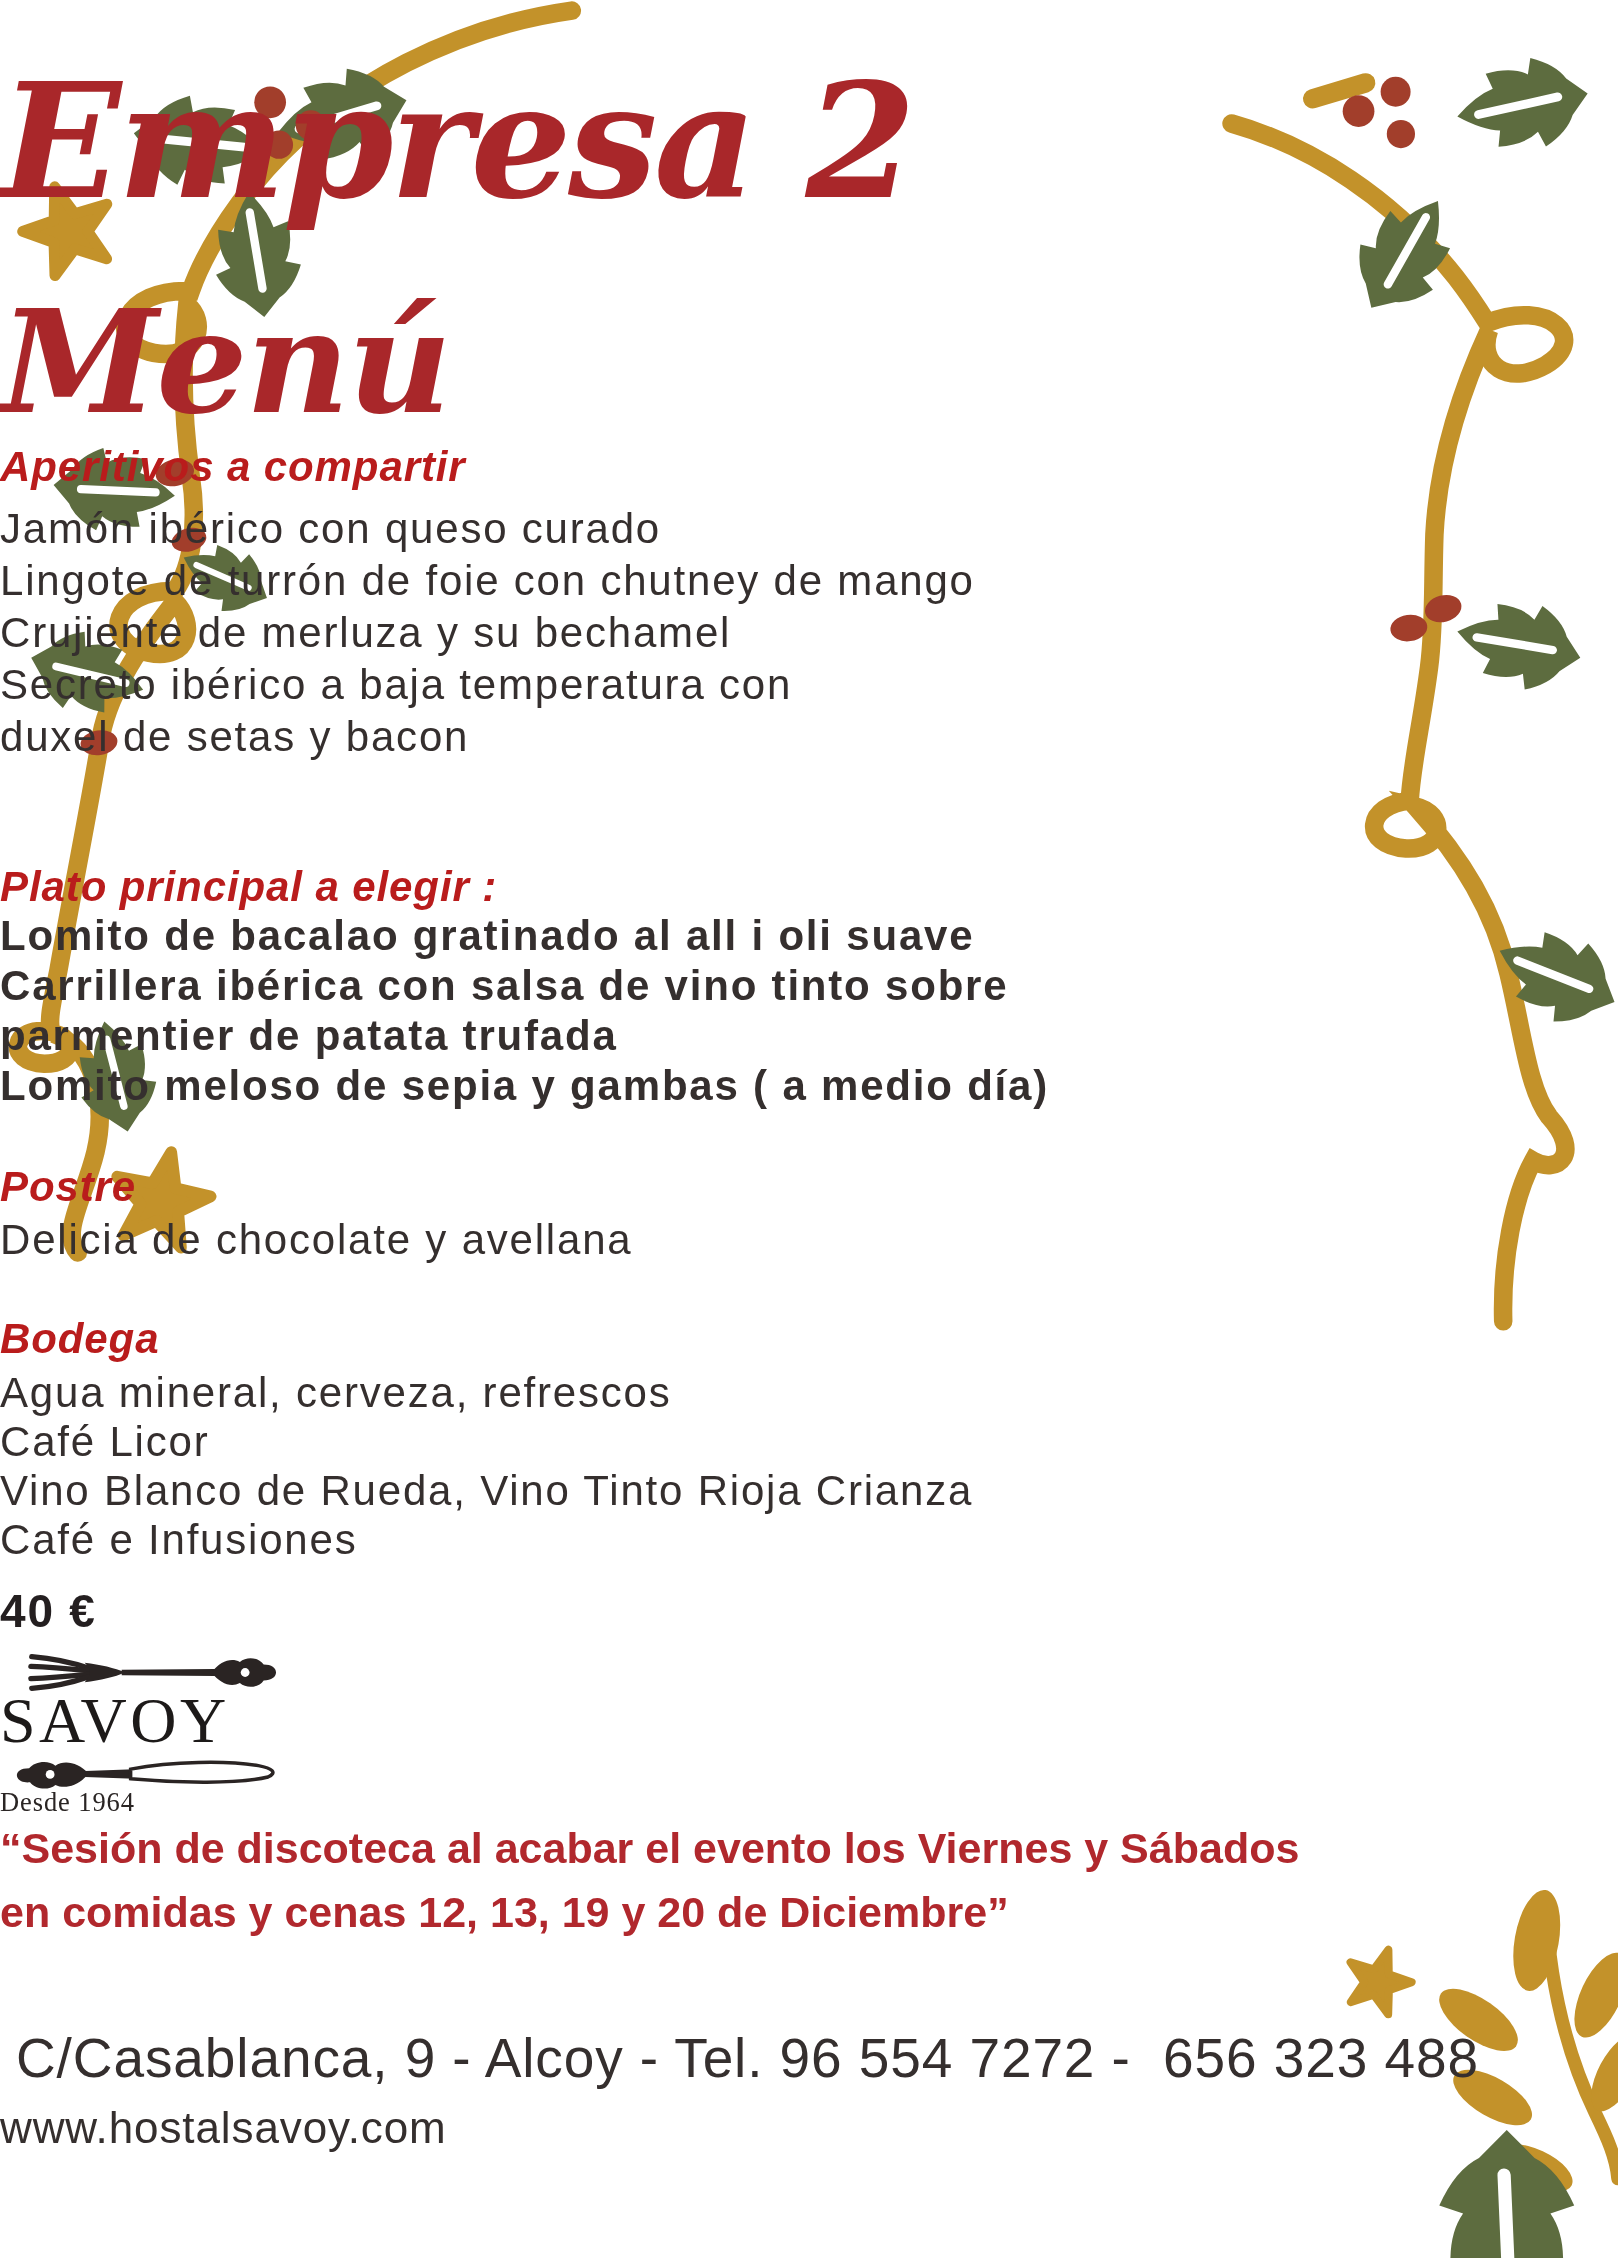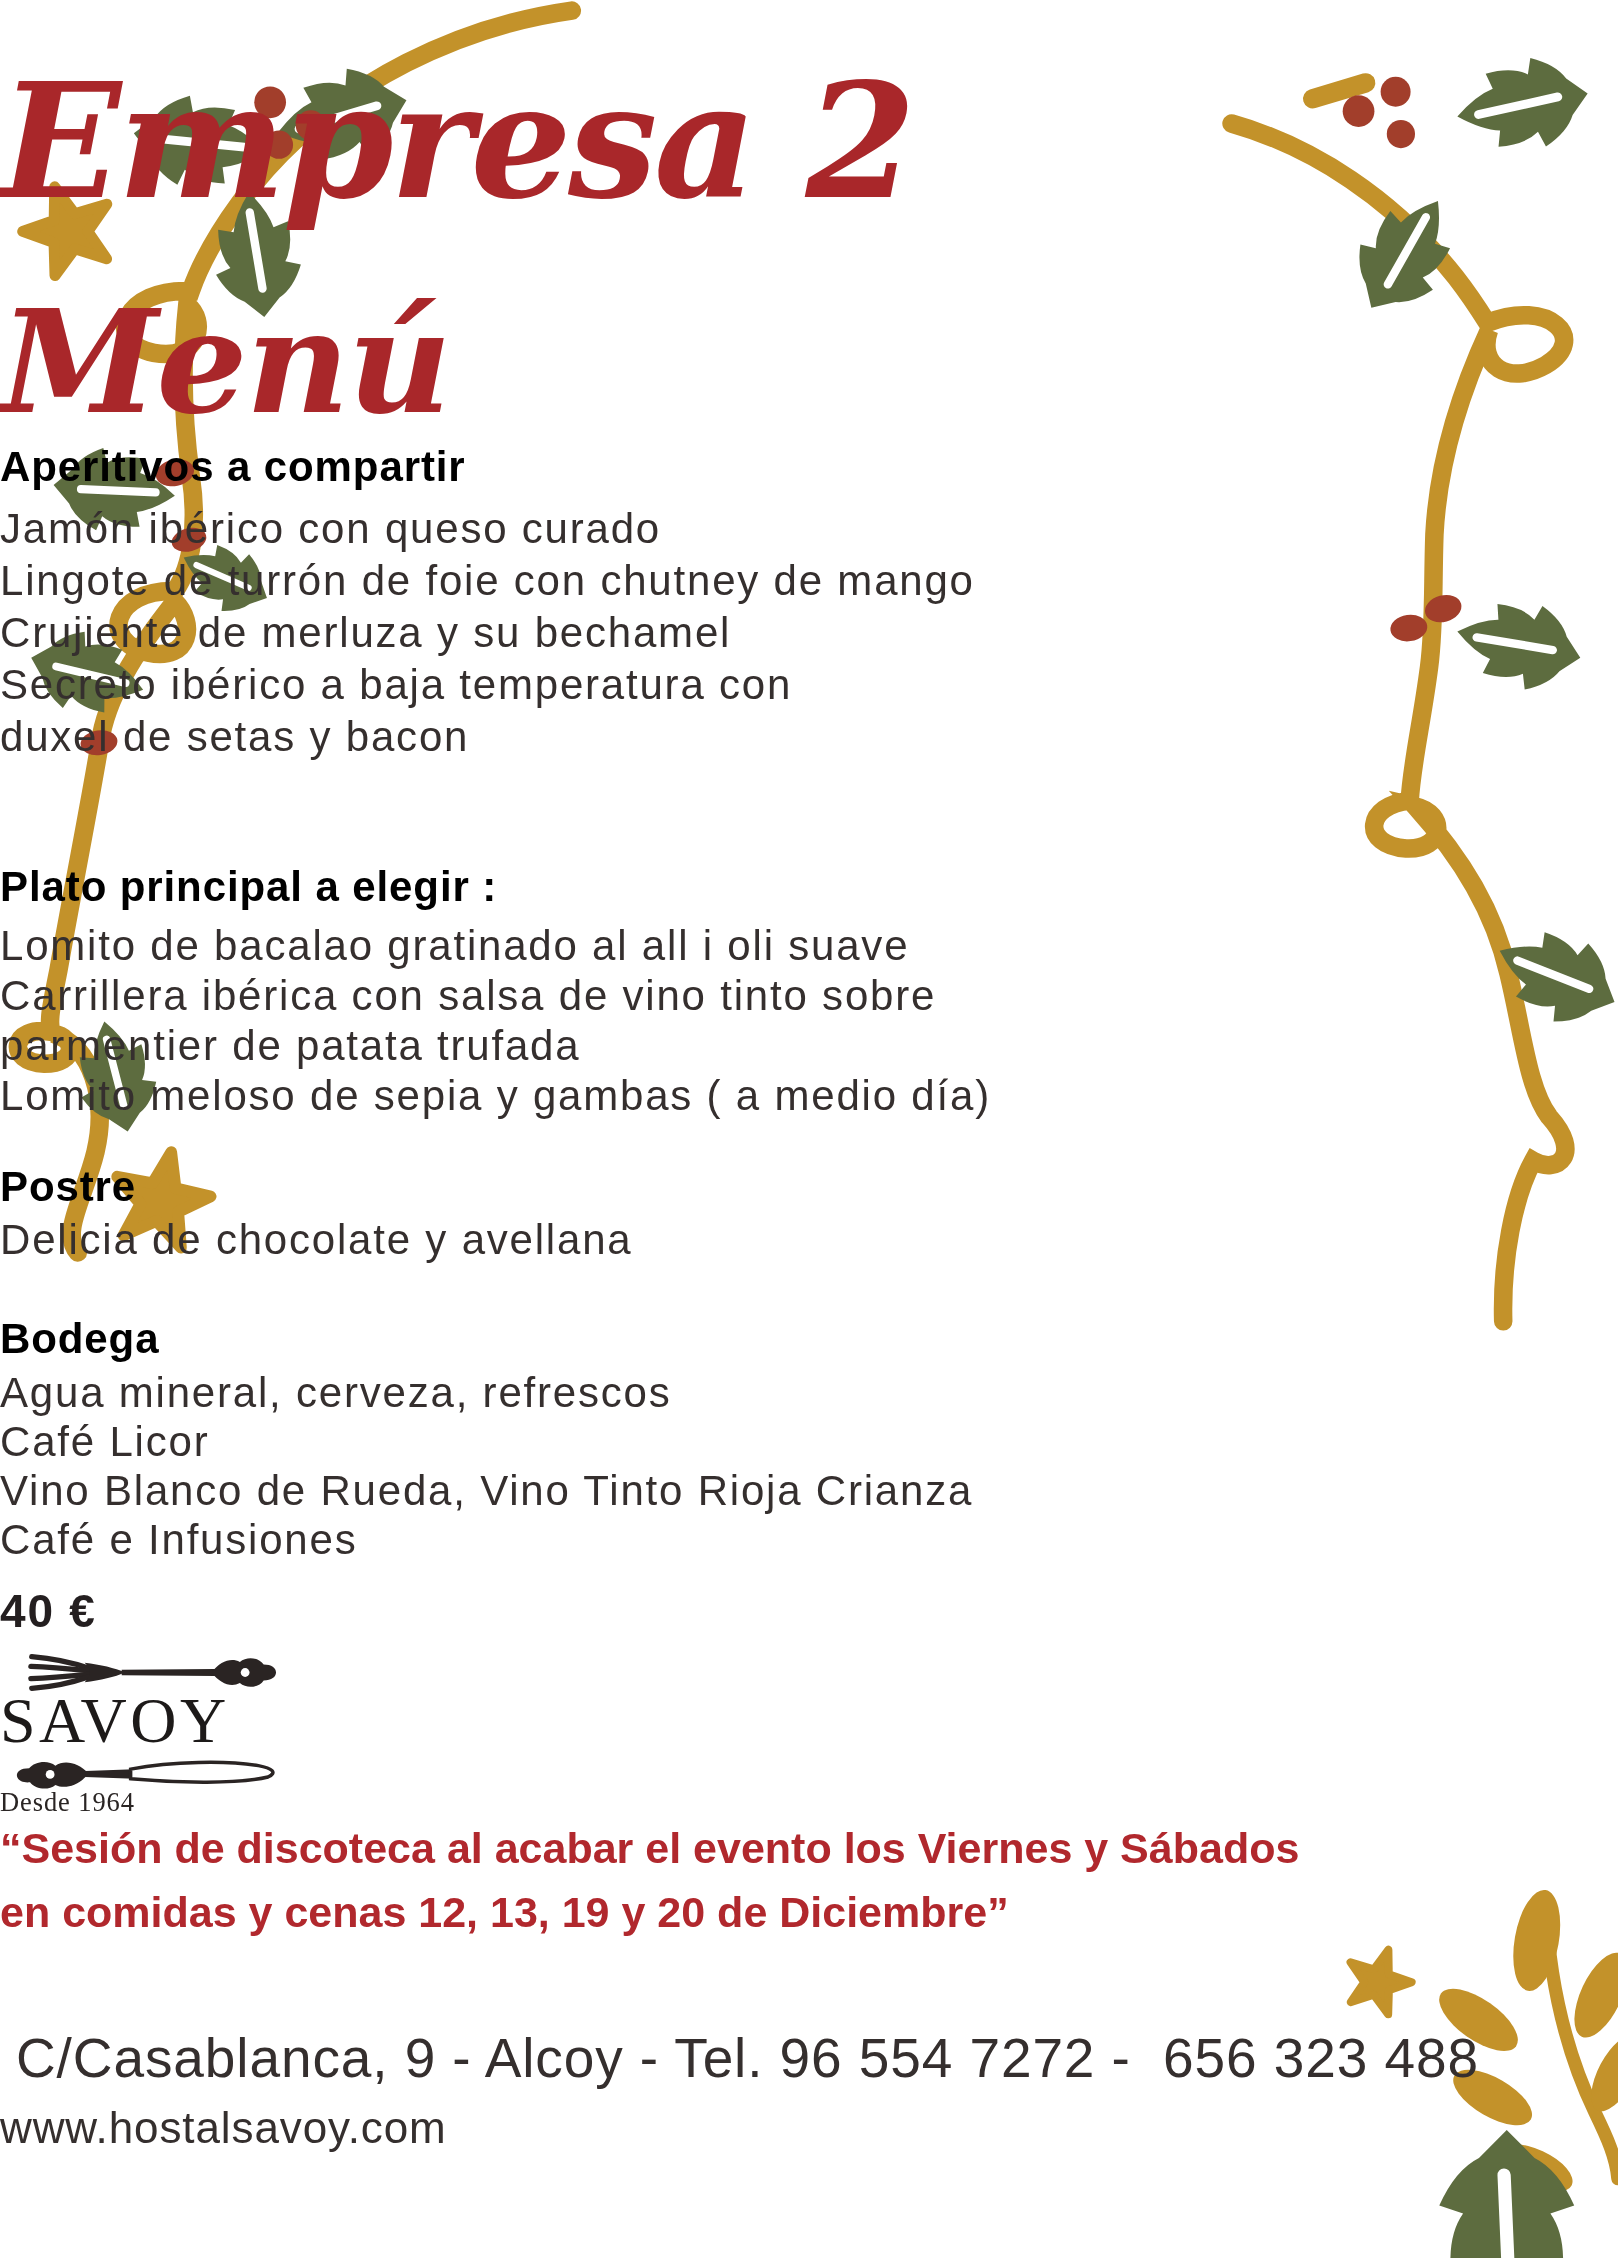--- a/index.html
+++ b/index.html
@@ -3,24 +3,24 @@
 <meta charset="utf-8">
 <style>
   html,body{margin:0;padding:0;background:#ffffff;}
   .page{position:relative;width:1619px;height:2258px;background:#ffffff;overflow:hidden;
         font-family:"Liberation Sans",sans-serif;}
   .deco{position:absolute;top:0;left:0;z-index:0;}
   .abs{position:absolute;left:0;width:1619px;text-align:left;z-index:2;}
   .script{font-family:"DejaVu Serif",serif;font-style:italic;font-weight:700;color:#a9272a;line-height:1;}
   .title1{top:62px;font-size:159px;letter-spacing:-3.5px;}
   .title2{top:291px;font-size:143px;letter-spacing:-1.8px;}
-  .section .heading{font-weight:700;font-size:42px;line-height:48px;color:#000000;letter-spacing:0.9px;}
+  .section .heading{font-weight:700;font-size:42px;line-height:48px;color:#b91c1c;letter-spacing:0.9px;font-style:italic;}
   .bodyline{font-size:42px;color:#352f2e;letter-spacing:1.8px;}
   .sec0{top:443px;} .sec0 .items{margin-top:12.4px;line-height:52px;}
-  .sec1{top:863px;} .sec1 .items{margin-top:10px;line-height:50px;}
+  .sec1{top:863px;} .sec1 .items{margin-top:0;line-height:50px;font-weight:bold;}
   .sec2{top:1163px;} .sec2 .items{margin-top:3.5px;line-height:50px;}
   .sec3{top:1315px;} .sec3 .items{margin-top:5.3px;line-height:49px;}
   .price{top:1584px;font-weight:700;font-size:46px;color:#241f20;letter-spacing:1.8px;}
   .logo-fork{top:1652px;} .logo-knife{top:1756px;}
   .savoy{top:1683px;font-family:"Liberation Serif",serif;font-size:64px;line-height:76px;
          color:#1d1a19;letter-spacing:3.5px;font-weight:400;}
   .desde{top:1787px;font-family:"Liberation Serif",serif;font-size:26.5px;color:#2a2524;letter-spacing:0.9px;}
   .promo{top:1816px;font-weight:700;font-size:43px;line-height:64px;color:#b1282d;}
   .contact{top:2026px;font-size:55px;color:#352f2e;letter-spacing:0.9px;margin-left:16px;}
   .website{top:2103px;font-size:44px;color:#352f2e;letter-spacing:0.9px;}

